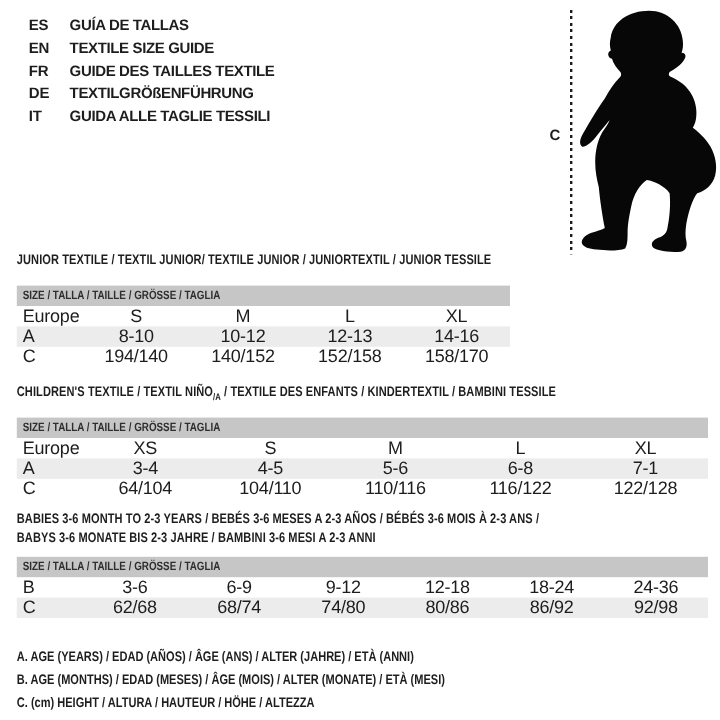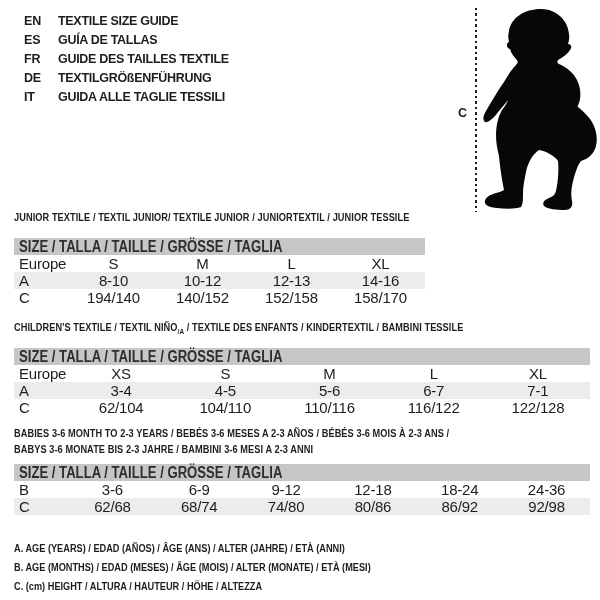--- a/index.html
+++ b/index.html
@@ -34,46 +34,46 @@
 
   
   .sec-title { position: absolute; left: 14px; font-size: 11.5px; font-weight: bold; letter-spacing: 0.1px; }
   .sec-title sub { font-size: 8px; }
 
   
   .tbl { position: absolute; left: 14px; }
   .band {
     background: var(--band-gray, #c6c6c6);
     height: 17px; line-height: 17px;
-    font-size: 16px; font-weight: bold; color: #2e2e2e;
+    font-size: 10px; font-weight: bold; color: #2e2e2e;
     padding-left: 5px;
   }
   .band-inner { display:inline-block; transform: scaleX(0.82); transform-origin: left center; white-space: nowrap; }
   .trow { display: flex; height: 17px; align-items: center; font-size: 15px; letter-spacing: -0.2px; }
   .trow.alt { background: var(--row-alt-gray, #ececec); }
   .trow .th { width: 55px; padding-left: 5px; text-align: left; }
   .trow .td { flex: 1; text-align: center; }
 
   
   .legend { position: absolute; left: 14px; top: 542px; }
   .legend-line { height: 19px; font-size: 11.5px; font-weight: bold; }
 </style>
 </head>
 <body>
 
 <div class="page">
 
   <section class="lang-block">
     <div class="lang-row">
+      <span class="lang-code">ES</span>
+      <span class="lang-title">GUÍA DE TALLAS</span>
+    </div>
+    <div class="lang-row">
       <span class="lang-code">EN</span>
       <span class="lang-title">TEXTILE SIZE GUIDE</span>
-    </div>
-    <div class="lang-row">
-      <span class="lang-code">ES</span>
-      <span class="lang-title">GUÍA DE TALLAS</span>
     </div>
     <div class="lang-row">
       <span class="lang-code">FR</span>
       <span class="lang-title">GUIDE DES TAILLES TEXTILE</span>
     </div>
     <div class="lang-row">
       <span class="lang-code">DE</span>
       <span class="lang-title">TEXTILGRÖßENFÜHRUNG</span>
     </div>
     <div class="lang-row">
@@ -173,26 +173,26 @@
       <span class="td">S</span>
       <span class="td">M</span>
       <span class="td">L</span>
       <span class="td">XL</span>
     </div>
     <div class="trow alt">
       <span class="th">A</span>
       <span class="td">3-4</span>
       <span class="td">4-5</span>
       <span class="td">5-6</span>
-      <span class="td">6-7</span>
+      <span class="td">6-8</span>
       <span class="td">7-1</span>
     </div>
     <div class="trow">
       <span class="th">C</span>
-      <span class="td">62/104</span>
+      <span class="td">64/104</span>
       <span class="td">104/110</span>
       <span class="td">110/116</span>
       <span class="td">116/122</span>
       <span class="td">122/128</span>
     </div>
   </div>
 
   <h2 class="sec-title cond" style="top:427px">BABIES 3-6 MONTH TO 2-3 YEARS / BEBÉS 3-6 MESES A 2-3 AÑOS / BÉBÉS 3-6 MOIS À 2-3 ANS /</h2>
   <h2 class="sec-title cond" style="top:443px">BABYS 3-6 MONATE BIS 2-3 JAHRE / BAMBINI 3-6 MESI A 2-3 ANNI</h2>
   <div class="tbl" style="top:464px; width:576px">

